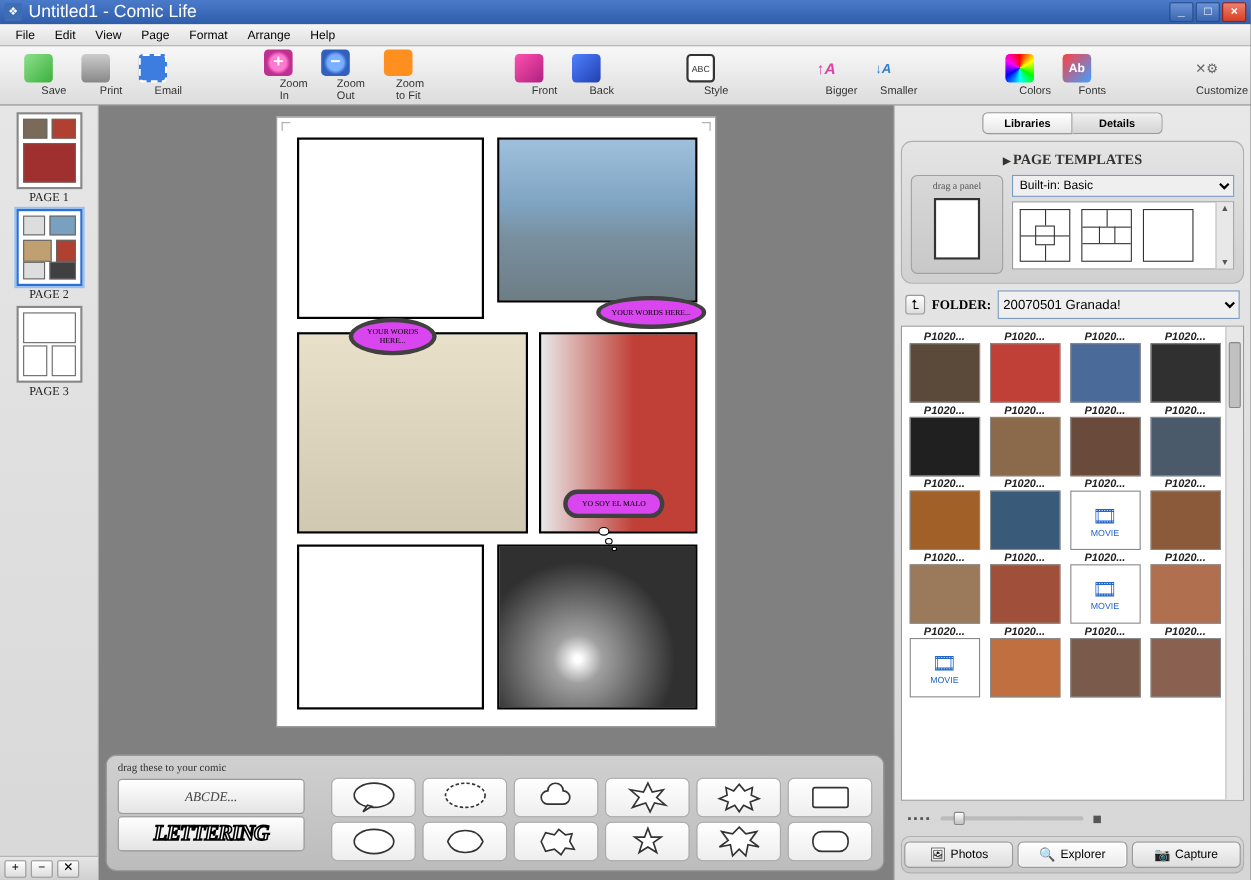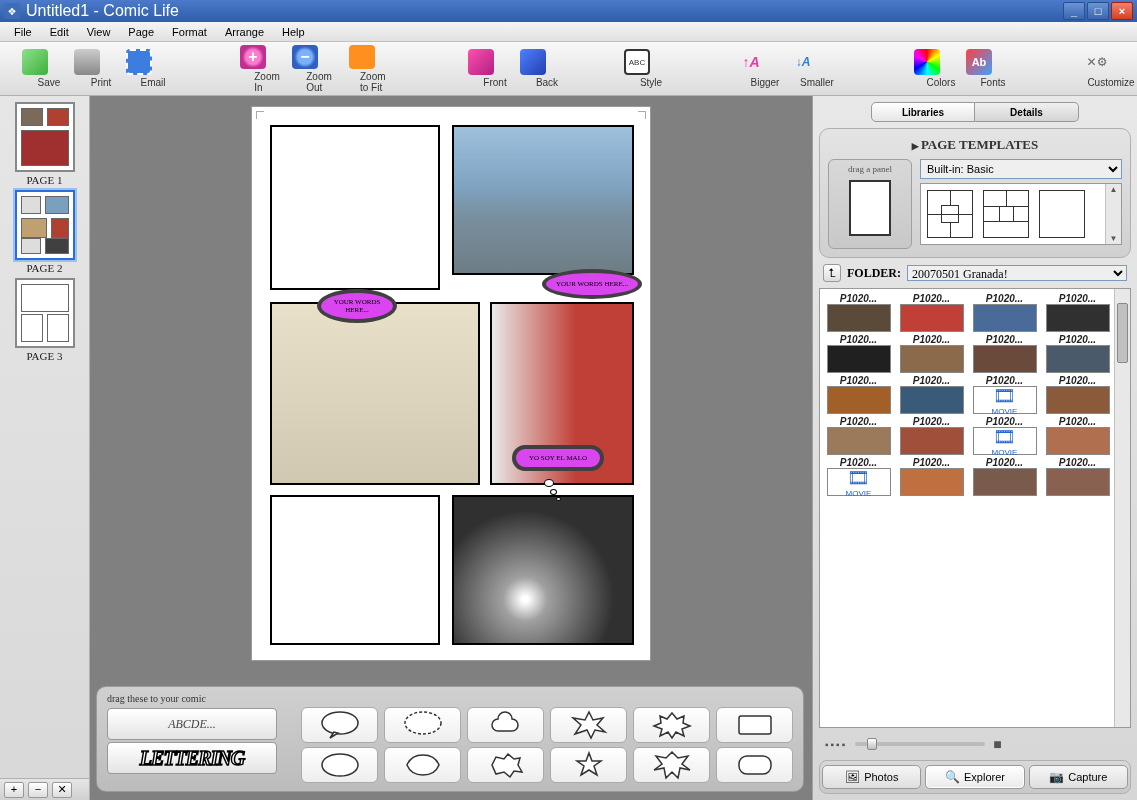--- a/index.html
+++ b/index.html
@@ -65,21 +65,21 @@
 .tray-bubbles { flex:1; display:grid; grid-template-columns:repeat(6,1fr); grid-template-rows:1fr 1fr; gap:4px 6px; padding-top:16px;}
 .bub-shape { background:linear-gradient(to bottom,#fff,#eee); border:1px solid #aaa; border-radius:6px; display:flex;align-items:center;justify-content:center; cursor:pointer;}
 .bub-shape svg { width:44px; height:30px; }
 .tray-extend { width:70px; display:flex;flex-direction:column;align-items:center;justify-content:center; gap:4px; padding-top:14px;}
 .tray-extend .ex-bubble { width:50px;height:40px; border:2px solid #333; border-radius:50%; position:relative; cursor:pointer;}
 .tray-extend .ex-bubble::after{content:"+"; position:absolute; left:-4px; top:4px; font-size:12px; color:#333;}
 .tray-extend .ex-label { font-family:"Comic Sans MS",cursive; font-size:11px; color:#222;}
 
 .right-panel { width:325px; background:linear-gradient(to bottom,#e8e8e8,#d6d6d6); border-left:1px solid #a0a0a0; display:flex;flex-direction:column; padding:6px; gap:6px;}
 .right-tabs { display:flex; justify-content:center; gap:0;}
-.rtab { width:104px; height:20px; background:linear-gradient(to bottom,#f0f0f0,#d4d4d4); border:1px solid #999; display:flex;align-items:center;justify-content:center; font-size:10px; font-weight:bold; cursor:pointer;}
+.rtab { width:82px; height:20px; background:linear-gradient(to bottom,#f0f0f0,#d4d4d4); border:1px solid #999; display:flex;align-items:center;justify-content:center; font-size:10px; font-weight:bold; cursor:pointer;}
 .rtab.active { background:linear-gradient(to bottom,#fff,#e6e6e6);}
 .rtab.left{border-radius:5px 0 0 5px;}
 .rtab.right{border-radius:0 5px 5px 0;border-left:none;}
 
 .templates-box { background:linear-gradient(to bottom,#e4e4e4,#d0d0d0); border:1px solid #b0b0b0; border-radius:10px; padding:8px;}
 .templates-title { text-align:center; font-family:"Comic Sans MS",cursive; font-size:13px; font-weight:bold; color:#333; margin-bottom:6px;}
 .templates-title::before{content:"▶ "; font-size:9px;}
 .templates-row { display:flex; gap:8px; align-items:flex-start;}
 .drag-panel-box { width:84px; height:90px; background:linear-gradient(to bottom,#d8d8d8,#c8c8c8); border:1px solid #a0a0a0; border-radius:6px; display:flex;flex-direction:column;align-items:center; padding:4px;}
 .drag-panel-box .dp-label{ font-family:"Comic Sans MS",cursive; font-size:9px; color:#555;}
@@ -87,27 +87,27 @@
 .templates-right { flex:1; display:flex;flex-direction:column; gap:4px;}
 .templates-right select { height:20px; border:1px solid #7a9ac0; font-size:11px; padding:0 2px;}
 .tpl-thumbs { background:#fff; border:1px solid #999; padding:6px 20px 6px 6px; display:flex; gap:10px; position:relative; height:62px;}
 .tpl-thumbs .tpl { width:46px;height:48px;border:1.5px solid #333; background:#fff; position:relative; cursor:pointer;}
 .tpl-thumbs .scroll-y { position:absolute; right:0; top:0; bottom:0; width:16px; background:#e8e8e8; border-left:1px solid #c0c0c0; display:flex;flex-direction:column;align-items:center;justify-content:space-between;}
 .tpl-thumbs .scroll-y span{font-size:8px;color:#555;padding:1px;}
 
 .folder-row { display:flex; align-items:center; gap:6px; padding:0 4px;}
 .folder-row .up-btn { width:18px;height:18px; background:linear-gradient(to bottom,#fff,#ddd); border:1px solid #999; border-radius:3px; display:flex;align-items:center;justify-content:center; cursor:pointer; font-size:12px;}
 .folder-row .flabel { font-family:"Comic Sans MS",cursive; font-weight:bold; font-size:12px;}
-.folder-row select { flex:1; height:16px; font-size:12px; border:1px solid #7a9ac0;font-family:Liberation Serif, serif;}
+.folder-row select { flex:1; height:26px; font-size:12px; border:1px solid #7a9ac0;}
 
 .photo-browser { flex:1; background:#fff; border:1px solid #999; padding:4px 18px 4px 4px; overflow:hidden; position:relative;}
 .photo-grid { display:grid; grid-template-columns:repeat(4,1fr); gap:2px 4px;}
 .photo-item { display:flex;flex-direction:column;align-items:center; cursor:pointer;}
 .photo-item .ph-name { font-size:10px; font-weight:bold; color:#222; white-space:nowrap; overflow:hidden; width:64px; text-align:center;font-style:italic;}
-.photo-item .ph-thumb { width:64px; height:28px; border:1px solid #888; background:#888;}
+.photo-item .ph-thumb { width:64px; height:54px; border:1px solid #888; background:#888;}
 .ph-thumb.movie { background:#fff; display:flex;align-items:center;justify-content:center; font-size:8px; color:#2266cc; flex-direction:column;}
 .ph-thumb.movie::before{content:"🎞"; font-size:18px;}
 .photo-scroll{position:absolute;right:0;top:0;bottom:0;width:16px;background:#e8e8e8;border-left:1px solid #c0c0c0;display:flex;flex-direction:column;}
 .photo-scroll .thumb{margin:14px 2px 0 2px;height:60px;background:#c0c0c0;border:1px solid #888;border-radius:2px;}
 
 .zoom-row { height:20px; display:flex; align-items:center; gap:8px; padding:0 6px;}
 .zoom-row .dots{letter-spacing:2px;font-size:10px;color:#555;}
 .zoom-row .slider{flex:0 0 130px;height:4px;background:#bbb;border-radius:2px;position:relative;}
 .zoom-row .slider .knob{position:absolute;left:12px;top:-4px;width:10px;height:12px;background:linear-gradient(to bottom,#fff,#c0c0c0);border:1px solid #888;border-radius:2px;}
 

